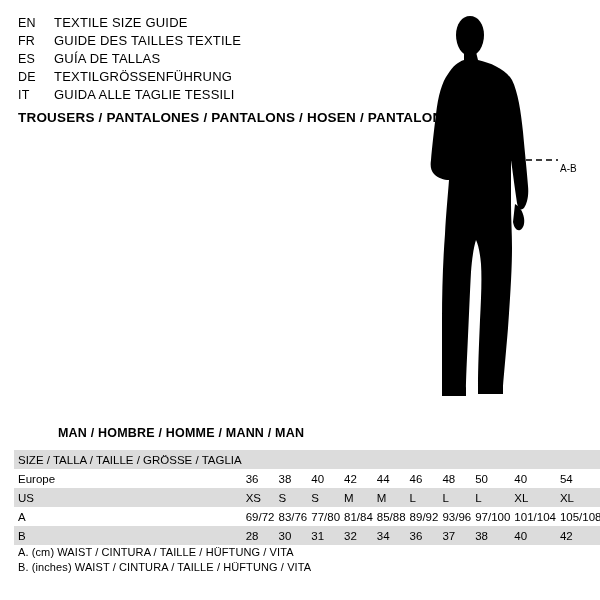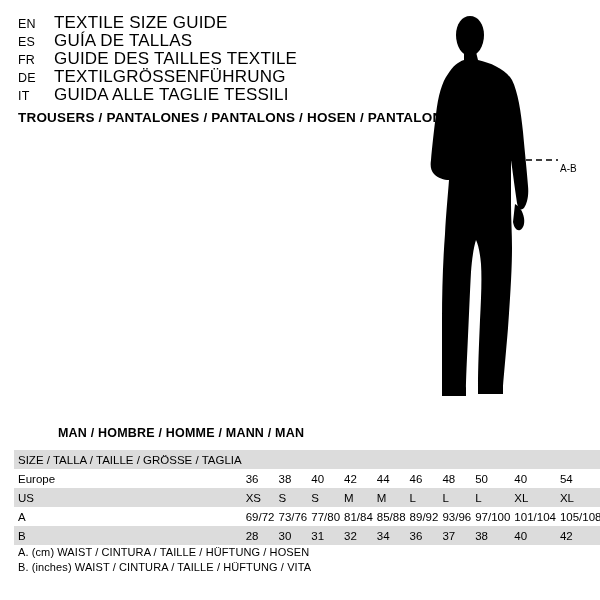--- a/index.html
+++ b/index.html
@@ -32,21 +32,21 @@
     align-items: baseline;
     height: 18px;
     line-height: 18px;
   }
   .lang-code {
     width: 36px;
     font-size: 12.5px;
     letter-spacing: 0.2px;
   }
   .lang-name {
-    font-size: 17px;
+    font-size: 13px;
     letter-spacing: 0.2px;
   }
 
   .section-title {
     position: absolute;
     left: 18px;
     top: 110px;
     font-size: 13.5px;
     font-weight: bold;
     letter-spacing: 0.2px;
@@ -122,26 +122,26 @@
 <body>
 
 <div class="page">
 
   <div class="lang-block">
     <div class="lang-row">
       <span class="lang-code">EN</span>
       <span class="lang-name">TEXTILE SIZE GUIDE</span>
     </div>
     <div class="lang-row">
+      <span class="lang-code">FR</span>
+      <span class="lang-name">GUIDE DES TAILLES TEXTILE</span>
+    </div>
+    <div class="lang-row">
       <span class="lang-code">ES</span>
       <span class="lang-name">GUÍA DE TALLAS</span>
-    </div>
-    <div class="lang-row">
-      <span class="lang-code">FR</span>
-      <span class="lang-name">GUIDE DES TAILLES TEXTILE</span>
     </div>
     <div class="lang-row">
       <span class="lang-code">DE</span>
       <span class="lang-name">TEXTILGRÖSSENFÜHRUNG</span>
     </div>
     <div class="lang-row">
       <span class="lang-code">IT</span>
       <span class="lang-name">GUIDA ALLE TAGLIE TESSILI</span>
     </div>
   </div>
@@ -232,21 +232,21 @@
         <td class="val">L</td>
         <td class="val">L</td>
         <td class="val">L</td>
         <td class="val">XL</td>
         <td class="val">XL</td>
 
       </tr>
       <tr>
         <td class="label">A</td>
         <td class="val">69/72</td>
-        <td class="val">73/76</td>
+        <td class="val">83/76</td>
         <td class="val">77/80</td>
         <td class="val">81/84</td>
         <td class="val">85/88</td>
         <td class="val">89/92</td>
         <td class="val">93/96</td>
         <td class="val">97/100</td>
         <td class="val">101/104</td>
         <td class="val">105/108</td>
 
       </tr>
@@ -261,17 +261,17 @@
         <td class="val">37</td>
         <td class="val">38</td>
         <td class="val">40</td>
         <td class="val">42</td>
 
       </tr>
     </tbody>
   </table>
 
   <div class="footnotes">
-    <div>A. (cm) WAIST / CINTURA / TAILLE / HÜFTUNG / HOSEN</div>
+    <div>A. (cm) WAIST / CINTURA / TAILLE / HÜFTUNG / VITA</div>
     <div>B. (inches) WAIST / CINTURA / TAILLE / HÜFTUNG / VITA</div>
   </div>
 
 </div>
 
 </body></html>

